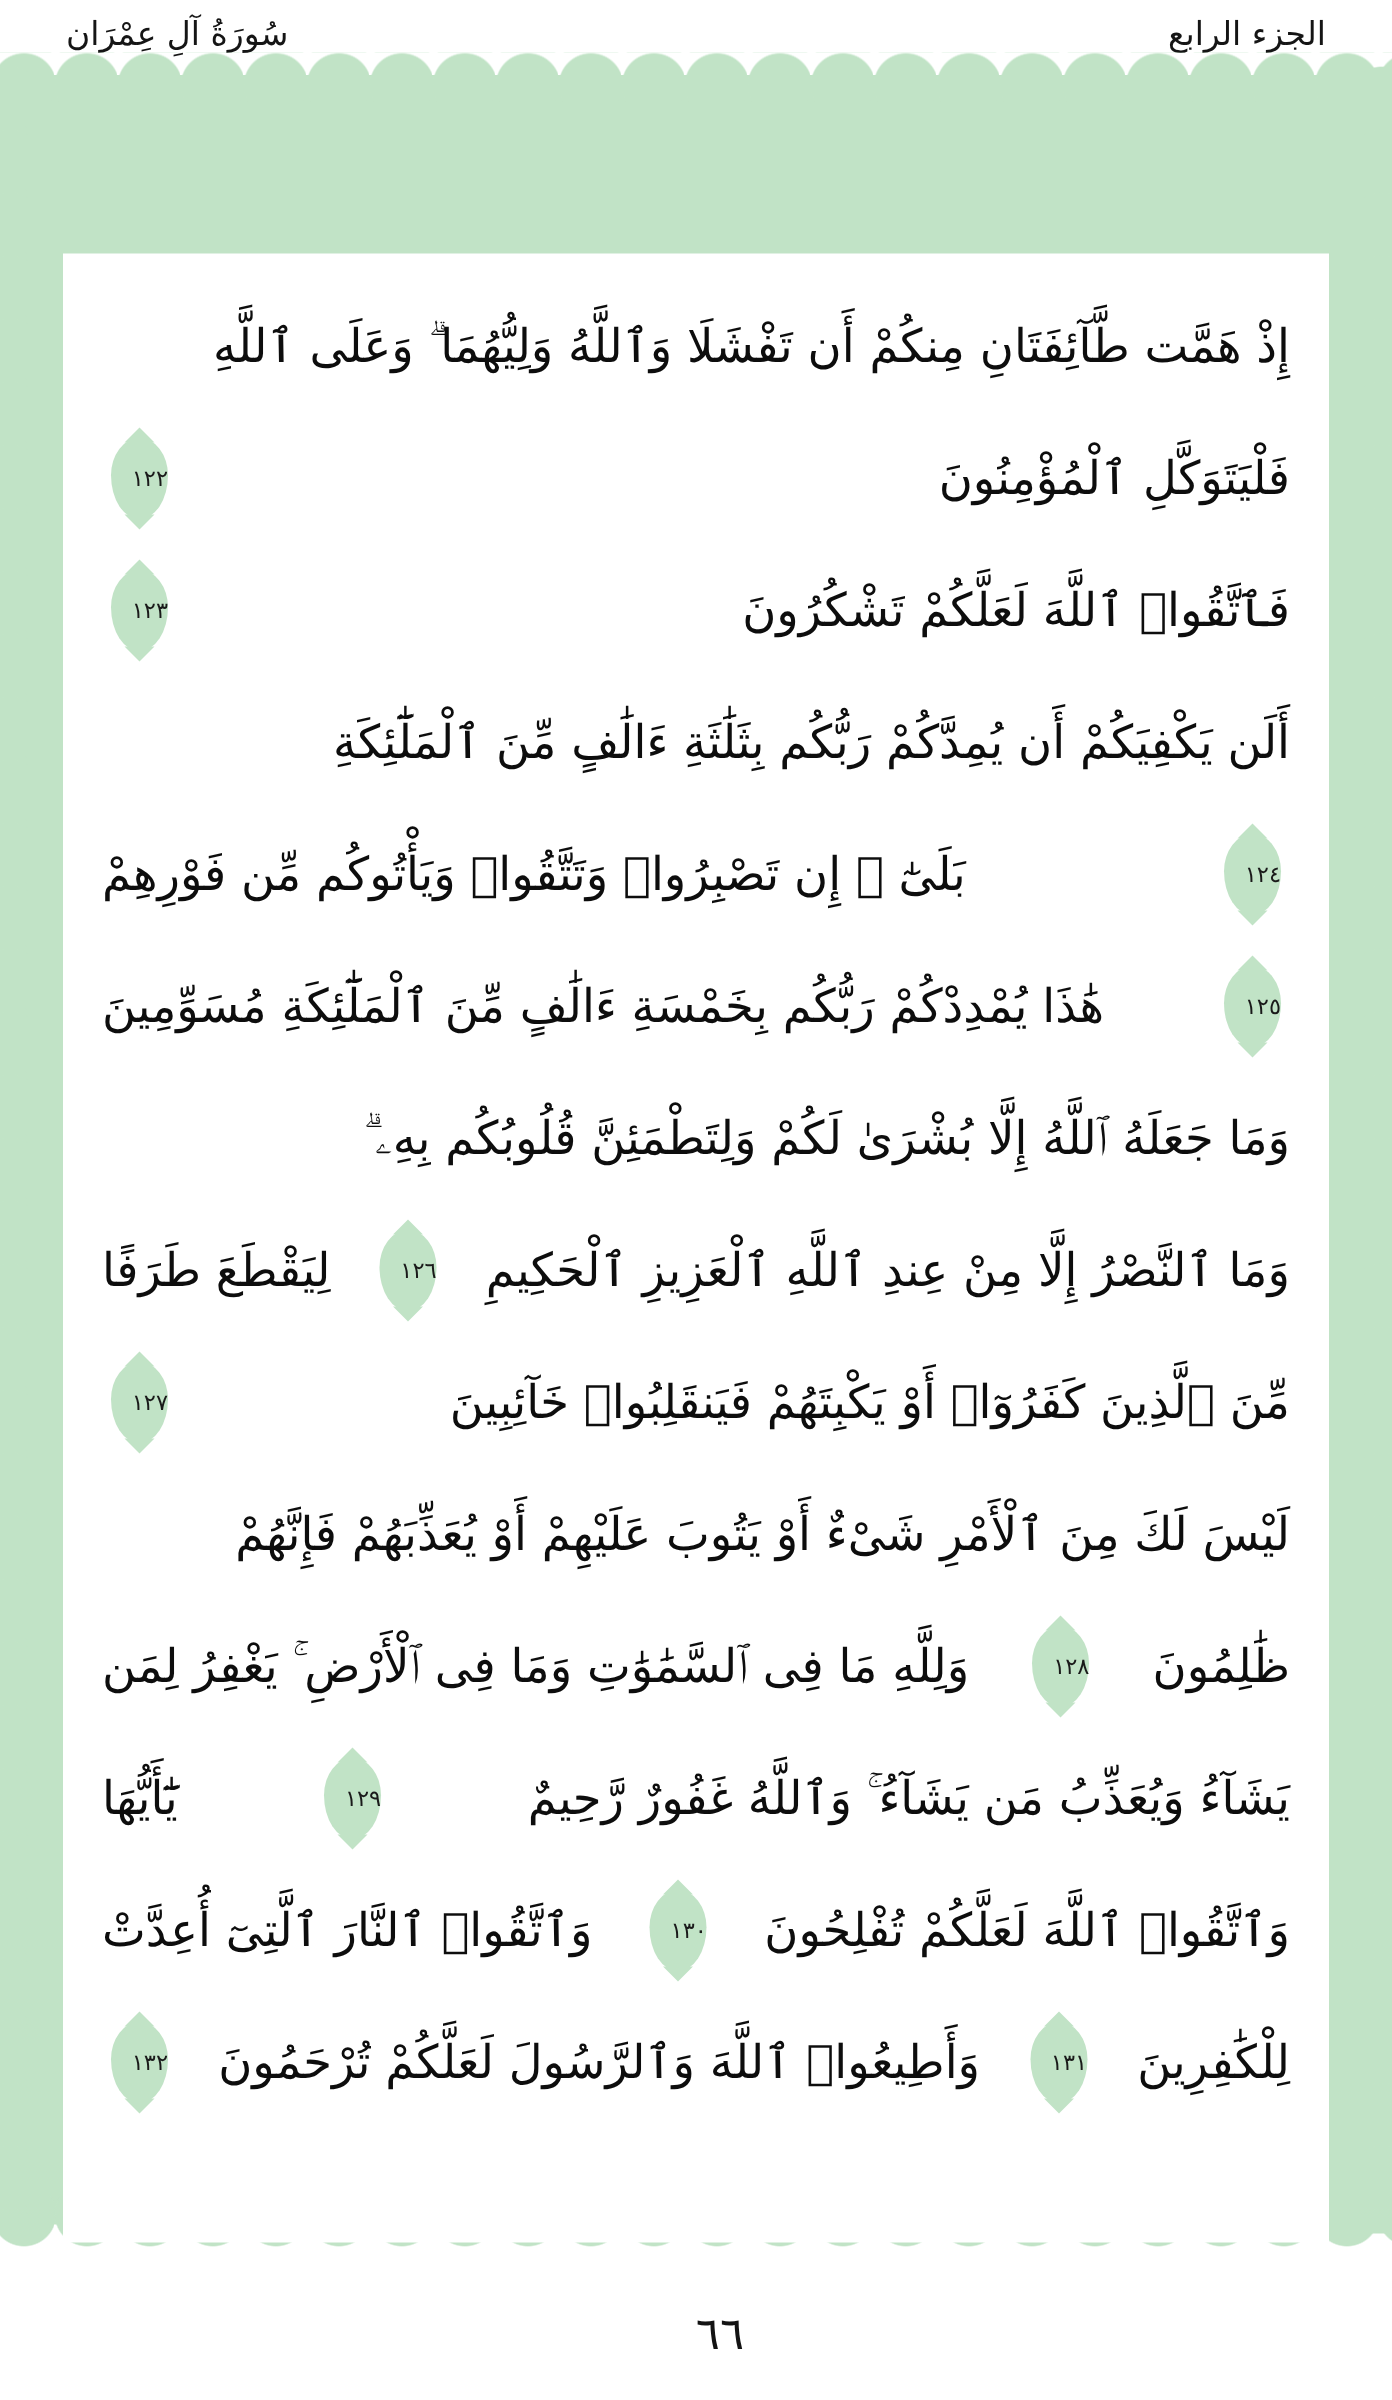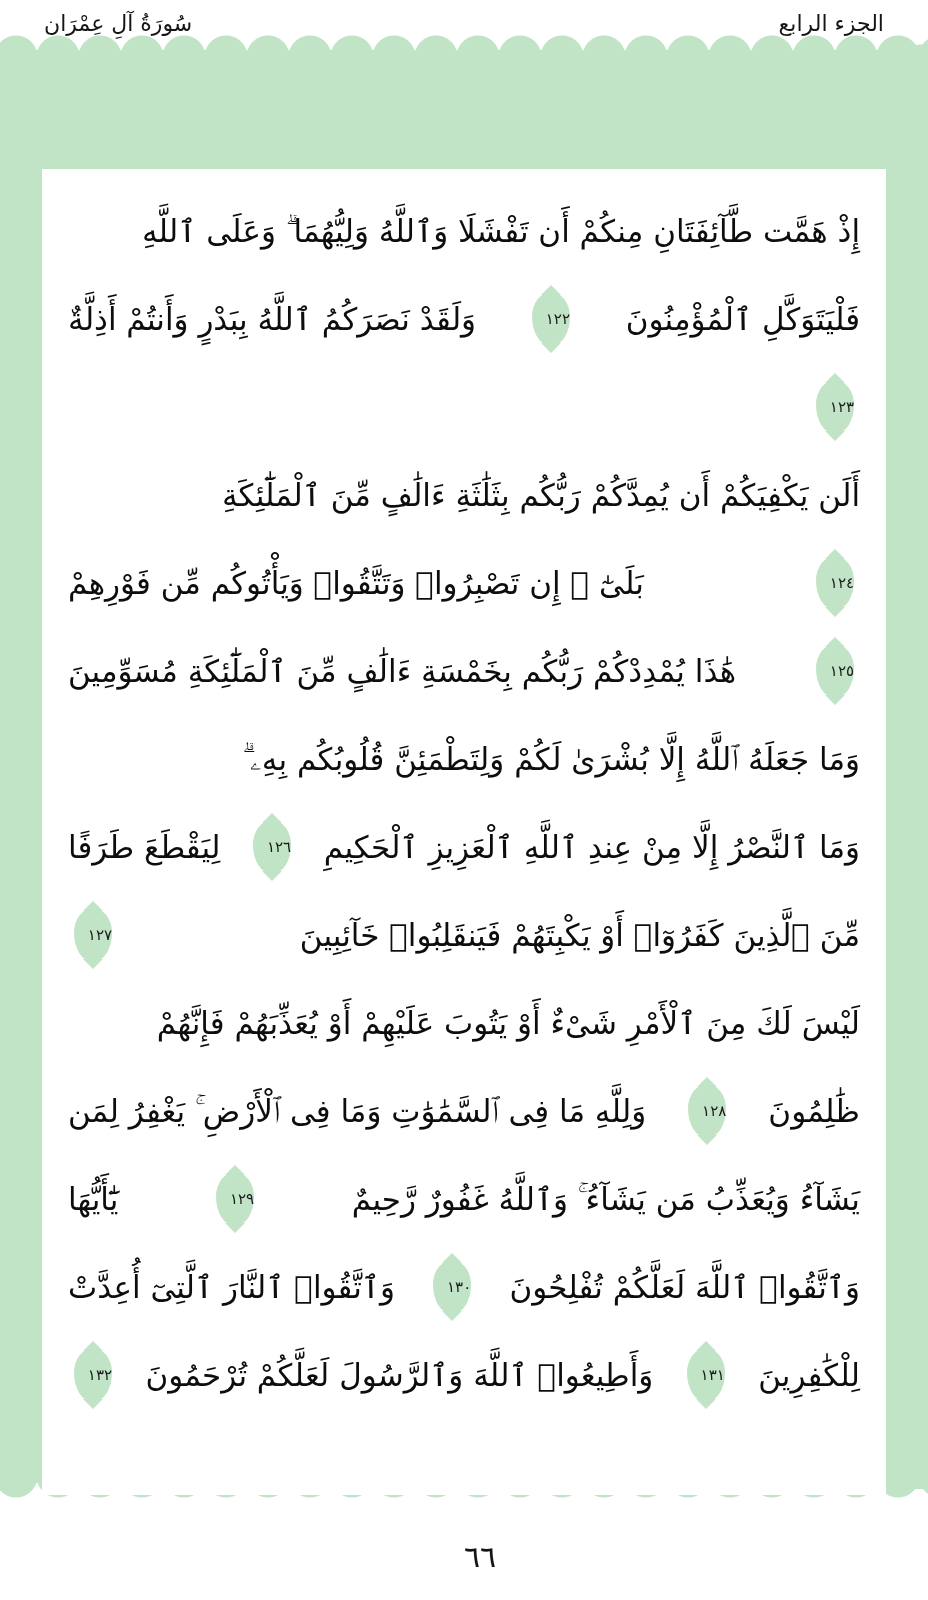--- a/index.html
+++ b/index.html
@@ -221,23 +221,23 @@
   <div class="text-panel">
     <div class="ayah-lines" id="ayah-lines">
         <div class="qline stretch">
           <span class="seg">إِذْ هَمَّت طَّآئِفَتَانِ مِنكُمْ أَن تَفْشَلَا وَٱللَّهُ وَلِيُّهُمَا ۗ وَعَلَى ٱللَّهِ</span>
         </div>
         <div class="qline stretch">
           <span class="seg">فَلْيَتَوَكَّلِ ٱلْمُؤْمِنُونَ</span>
           <span class="ayah-mark">
             <span>١٢٢</span>
           </span>
-          <span class="seg">وَلَقَدْ نَصَرَكُمُ ٱللَّهُ بِبَدْرٍ وَأَنتُمْ أَذِلَّةٌ</span>
-        </div>
-        <div class="qline stretch">
+        </div>
+        <div class="qline stretch">
+          <span class="seg">فَٱتَّقُوا۟ ٱللَّهَ لَعَلَّكُمْ تَشْكُرُونَ</span>
           <span class="ayah-mark">
             <span>١٢٣</span>
           </span>
         </div>
         <div class="qline stretch">
           <span class="seg">أَلَن يَكْفِيَكُمْ أَن يُمِدَّكُمْ رَبُّكُم بِثَلَٰثَةِ ءَالَٰفٍ مِّنَ ٱلْمَلَٰٓئِكَةِ</span>
         </div>
         <div class="qline stretch">
           <span class="ayah-mark">
             <span>١٢٤</span>

